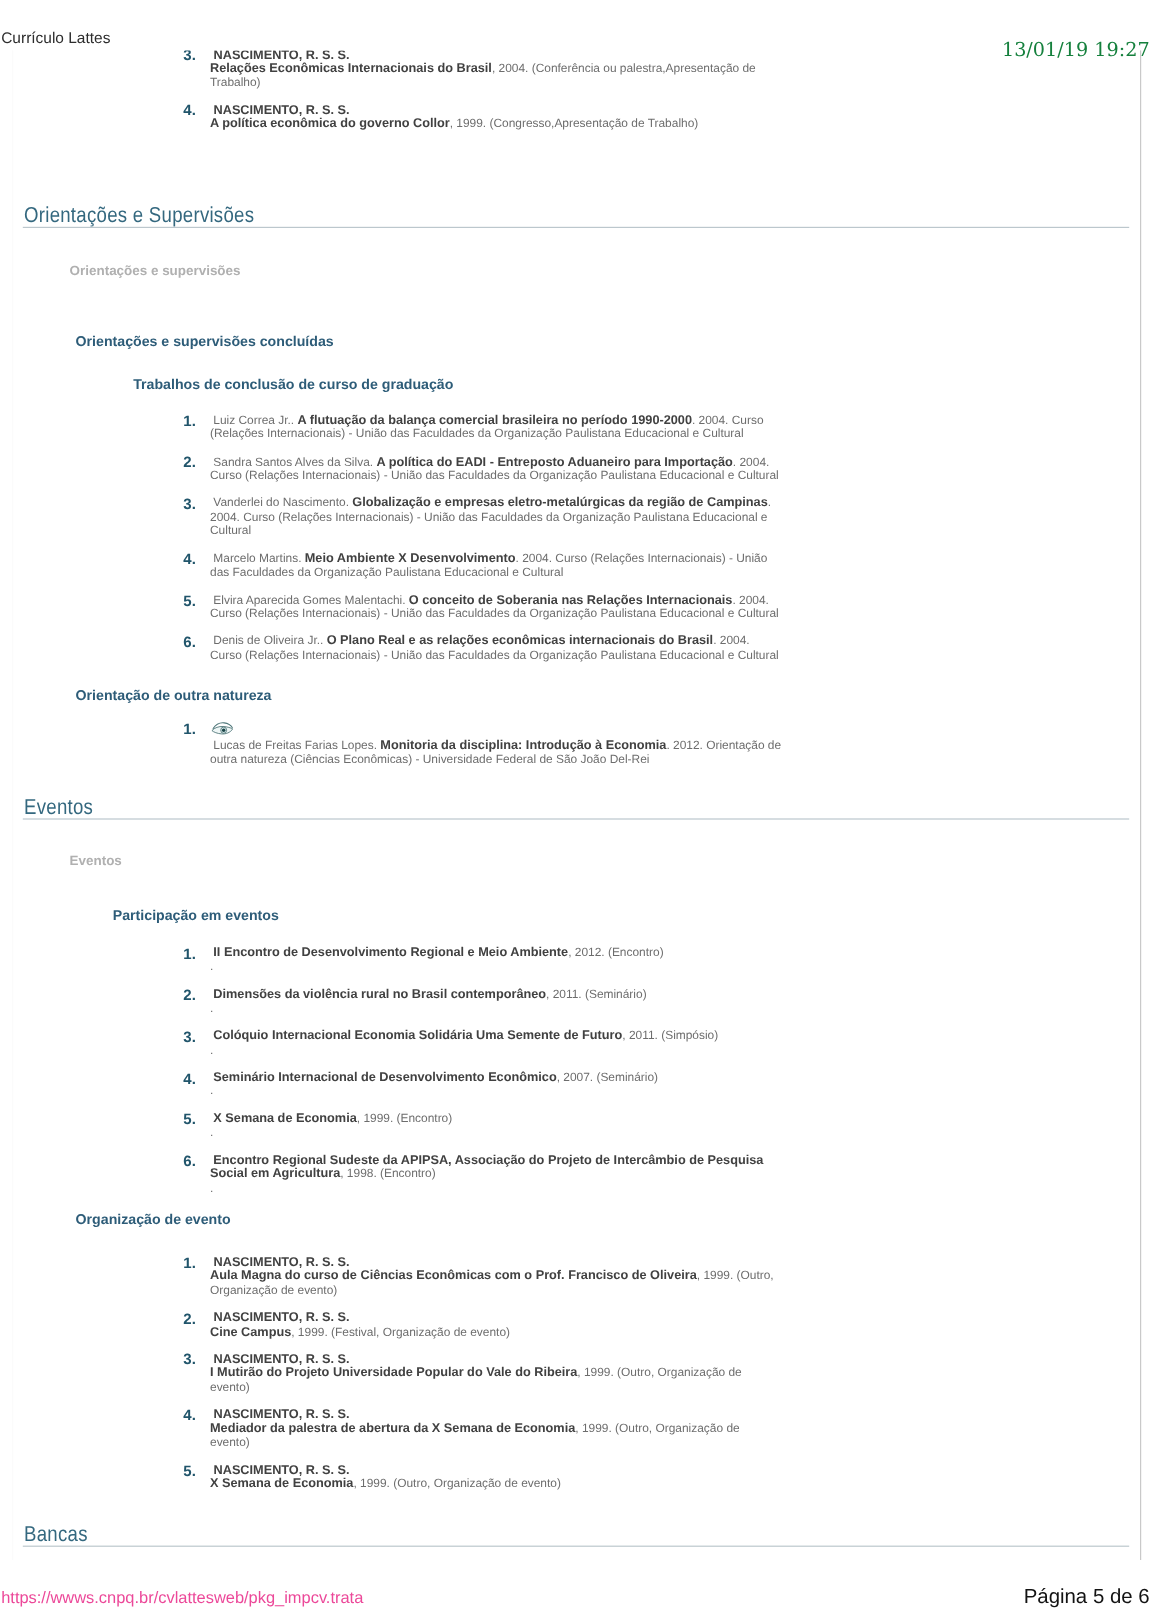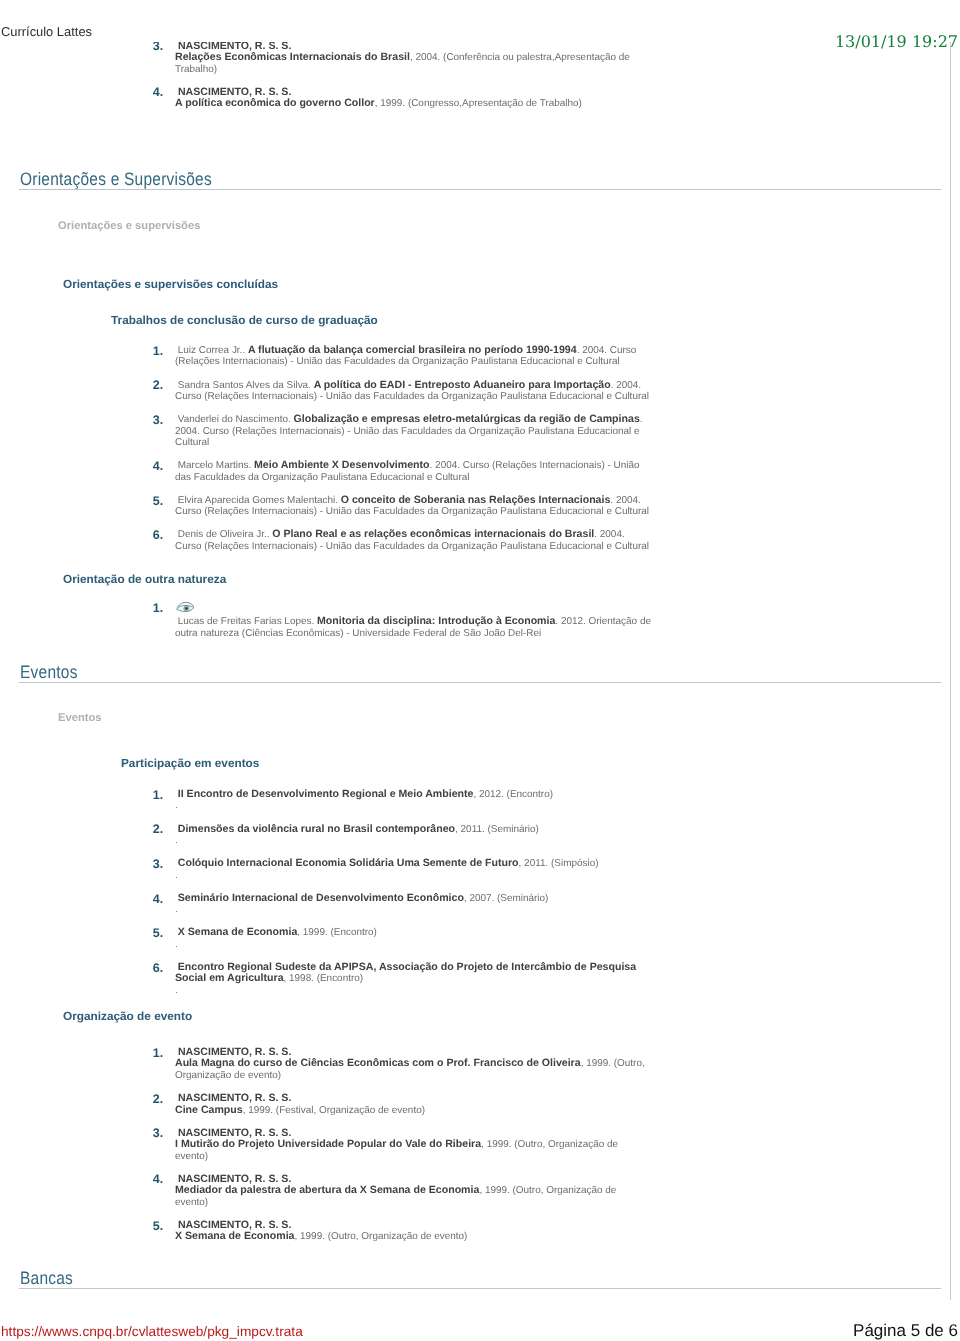--- a/index.html
+++ b/index.html
@@ -10,21 +10,21 @@
   *{-webkit-font-smoothing:antialiased;}
   #page{position:relative;width:960px;height:1341px;overflow:hidden;transform:translateZ(0);}
   #clip{position:absolute;left:0;top:42px;width:960px;height:1258px;overflow:hidden;}
   #content{position:absolute;left:0;top:-42px;width:960px;}
 
   
   .runhead{position:absolute;top:1px;left:1px;font-size:12.9px;color:#2d2d2d;
            line-height:14px;white-space:nowrap;margin-top:24px;}
   .rundate{position:absolute;top:0px;right:2px;font-family:"DejaVu Serif",serif;
            font-size:16px;color:#15803d;line-height:14px;white-space:nowrap;margin-top:35px;}
-  .runfoot-url{position:absolute;top:1325px;left:1px;font-size:13.7px;color:#b91c1c;
+  .runfoot-url{position:absolute;top:1325px;left:1px;font-size:13.7px;color:#ec4899;
            line-height:14px;white-space:nowrap;}
   .runfoot-pg{position:absolute;top:1324px;right:2px;font-size:17px;color:#131313;
            line-height:14px;white-space:nowrap;}
 
   
   .vrule-right{position:absolute;left:950px;top:42px;width:1px;height:1258px;background:#c9c9c9;}
   .vrule-left{position:absolute;left:10px;top:42px;width:1px;height:1258px;background:#fbfbfb;}
 
   
   .blk{position:absolute;}
@@ -61,40 +61,40 @@
         <ul class="items" style="left: 152px; top: 40.6px; width: 500px;">
           <li class="item"><span class="num">3.</span><span class="au">&nbsp;NASCIMENTO, R. S. S.</span><br><span class="bb">Relações Econômicas Internacionais do Brasil</span><span class="po">, 2004. (Conferência ou palestra,Apresentação de Trabalho)</span></li>
           <li class="item"><span class="num">4.</span><span class="au">&nbsp;NASCIMENTO, R. S. S.</span><br><span class="bb">A política econômica do governo Collor</span><span class="po">, 1999. (Congresso,Apresentação de Trabalho)</span></li>
         </ul>
         <div class="blk sec-title" style="left: 20px; top: 170px;">Orientações e Supervisões</div>
         <div class="sec-rule" style="left: 19px; top: 189px; width: 922px;"></div>
         <div class="blk muted-label" style="left: 58px; top: 220px;">Orientações e supervisões</div>
         <div class="blk blk-heading" style="left: 63px; top: 278px;">Orientações e supervisões concluídas</div>
         <div class="blk blk-heading" style="left: 63px; top: 314px; margin-left: 48px;">Trabalhos de conclusão de curso de graduação</div>
         <ul class="items" style="left: 152px; top: 345px; width: 500px;">
-          <li class="item"><span class="num">1.</span><span class="pre">&nbsp;Luiz Correa Jr.. </span><span class="bb">A flutuação da balança comercial brasileira no período 1990-1994</span><span class="po">. 2004. Curso (Relações Internacionais) - União das Faculdades da Organização Paulistana Educacional e Cultural</span></li>
+          <li class="item"><span class="num">1.</span><span class="pre">&nbsp;Luiz Correa Jr.. </span><span class="bb">A flutuação da balança comercial brasileira no período 1990-2000</span><span class="po">. 2004. Curso (Relações Internacionais) - União das Faculdades da Organização Paulistana Educacional e Cultural</span></li>
           <li class="item"><span class="num">2.</span><span class="pre">&nbsp;Sandra Santos Alves da Silva. </span><span class="bb">A política do EADI - Entreposto Aduaneiro para Importação</span><span class="po">. 2004. Curso (Relações Internacionais) - União das Faculdades da Organização Paulistana Educacional e Cultural</span></li>
           <li class="item"><span class="num">3.</span><span class="pre">&nbsp;Vanderlei do Nascimento. </span><span class="bb">Globalização e empresas eletro-metalúrgicas da região de Campinas</span><span class="po">. 2004. Curso (Relações Internacionais) - União das Faculdades da Organização Paulistana Educacional e Cultural</span></li>
           <li class="item"><span class="num">4.</span><span class="pre">&nbsp;Marcelo Martins. </span><span class="bb">Meio Ambiente X Desenvolvimento</span><span class="po">. 2004. Curso (Relações Internacionais) - União das Faculdades da Organização Paulistana Educacional e Cultural</span></li>
           <li class="item"><span class="num">5.</span><span class="pre">&nbsp;Elvira Aparecida Gomes Malentachi. </span><span class="bb">O conceito de Soberania nas Relações Internacionais</span><span class="po">. 2004. Curso (Relações Internacionais) - União das Faculdades da Organização Paulistana Educacional e Cultural</span></li>
           <li class="item"><span class="num">6.</span><span class="pre">&nbsp;Denis de Oliveira Jr.. </span><span class="bb">O Plano Real e as relações econômicas internacionais do Brasil</span><span class="po">. 2004. Curso (Relações Internacionais) - União das Faculdades da Organização Paulistana Educacional e Cultural</span></li>
         </ul>
         <div class="blk blk-heading" style="left: 63px; top: 573px;">Orientação de outra natureza</div>
         <ul class="items" style="left: 152px; top: 602.3px; width: 500px;">
           <li class="item"><span class="num">1.</span><span class="icon"><svg class="eye" viewBox="0 0 18.5 11.5" xmlns="http://www.w3.org/2000/svg">
                 <path d="M0.6 7.8 C2.8 5.4 6.4 4.2 10.0 4.4 C13.4 4.6 16.5 5.6 18.0 6.4 C15.9 9.6 12.1 10.9 8.6 10.6 C5.1 10.3 2.0 9.1 0.6 7.8 Z" fill="#eef6f6" stroke="#466f71" stroke-width="0.7"></path>
                 <path d="M1.4 6.4 C3.6 3.0 7.2 1.0 10.8 1.4 C14.2 1.8 16.8 3.8 18.0 5.8" fill="none" stroke="#50787b" stroke-width="0.85"></path>
                 <ellipse cx="10.4" cy="7.5" rx="2.5" ry="2.6" fill="#d6e9e9" stroke="#2e585b" stroke-width="0.55"></ellipse>
                 <circle cx="10.4" cy="7.5" r="1.45" fill="#1a4448"></circle>
               </svg></span><br><span class="pre">&nbsp;Lucas de Freitas Farias Lopes. </span><span class="bb">Monitoria da disciplina: Introdução à Economia</span><span class="po">. 2012. Orientação de outra natureza (Ciências Econômicas) - Universidade Federal de São João Del-Rei</span></li>
         </ul>
         <div class="blk sec-title" style="left: 20px; top: 663px;">Eventos</div>
         <div class="sec-rule" style="left: 19px; top: 682px; width: 922px;"></div>
         <div class="blk muted-label" style="left: 58px; top: 712px;">Eventos</div>
-        <div class="blk blk-heading" style="left: 78px; top: 757px; padding-left: 43px;">Participação em eventos</div>
+        <div class="blk blk-heading" style="left: 51px; top: 757px; padding-left: 43px;">Participação em eventos</div>
         <ul class="items" style="left: 152px; top: 789px; width: 500px;">
           <li class="item"><span class="num">1.</span><span class="pre">&nbsp;</span><span class="bb">II Encontro de Desenvolvimento Regional e Meio Ambiente</span><span class="po">, 2012. (Encontro)</span><br><span class="tl">.</span></li>
           <li class="item"><span class="num">2.</span><span class="pre">&nbsp;</span><span class="bb">Dimensões da violência rural no Brasil contemporâneo</span><span class="po">, 2011. (Seminário)</span><br><span class="tl">.</span></li>
           <li class="item"><span class="num">3.</span><span class="pre">&nbsp;</span><span class="bb">Colóquio Internacional Economia Solidária Uma Semente de Futuro</span><span class="po">, 2011. (Simpósio)</span><br><span class="tl">.</span></li>
           <li class="item"><span class="num">4.</span><span class="pre">&nbsp;</span><span class="bb">Seminário Internacional de Desenvolvimento Econômico</span><span class="po">, 2007. (Seminário)</span><br><span class="tl">.</span></li>
           <li class="item"><span class="num">5.</span><span class="pre">&nbsp;</span><span class="bb">X Semana de Economia</span><span class="po">, 1999. (Encontro)</span><br><span class="tl">.</span></li>
           <li class="item"><span class="num">6.</span><span class="pre">&nbsp;</span><span class="bb">Encontro Regional Sudeste da APIPSA, Associação do Projeto de Intercâmbio de Pesquisa Social em Agricultura</span><span class="po">, 1998. (Encontro)</span><br><span class="tl">.</span></li>
         </ul>
         <div class="blk blk-heading" style="left: 63px; top: 1010px;">Organização de evento</div>
         <ul class="items" style="left: 152px; top: 1047px; width: 500px;">

